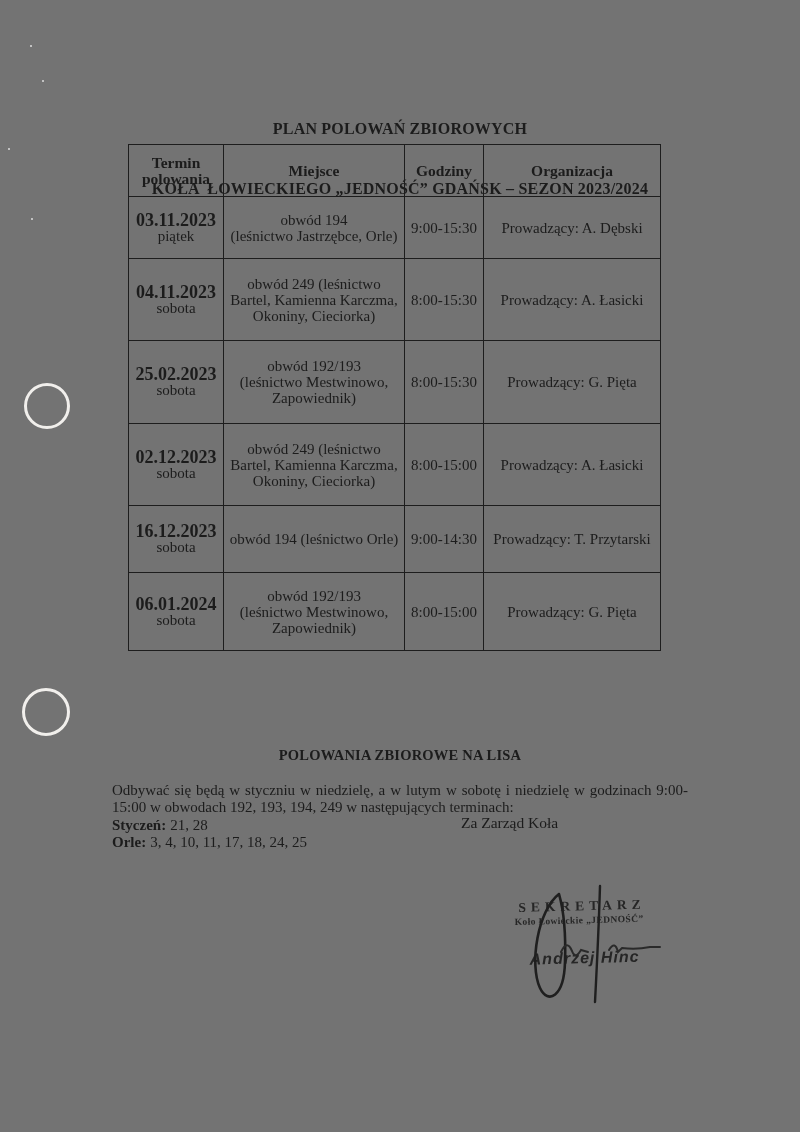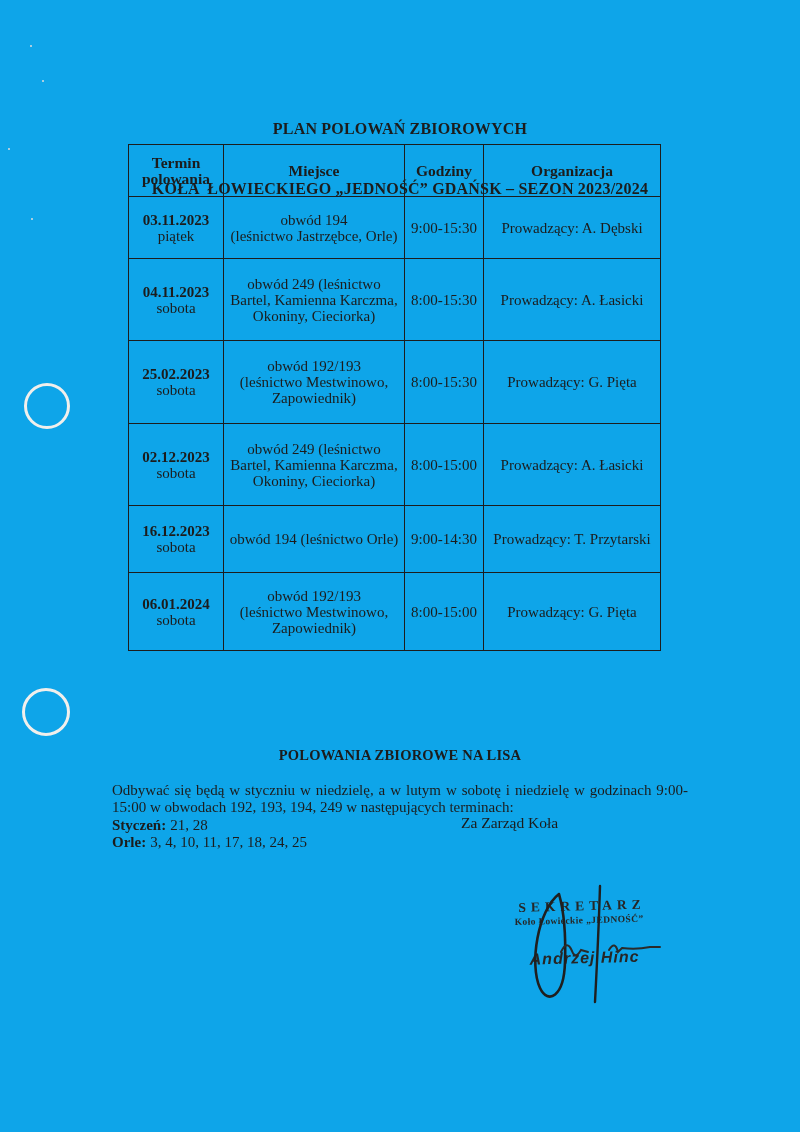--- a/index.html
+++ b/index.html
@@ -6,21 +6,21 @@
     margin: 0;
     padding: 0;
     background: #ffffff;
     font-family: "Liberation Serif", "DejaVu Serif", serif;
     color: #1c1c1c;
   }
   .page {
     position: relative;
     width: 800px;
     height: 1132px;
-    background: #0ea5e9;
+    background: #737373;
     overflow: hidden;
   }
   
   .punch-ring {
     position: absolute;
     border: 3px solid #f1efec;
     border-radius: 50%;
     background: transparent;
   }
   .speck {
@@ -64,21 +64,21 @@
     font-size: 15.5px;
   }
   .pre-line { white-space: pre-line; }
   tr.h-head { height: 52px; }
   tr.h62 { height: 62px; }
   tr.h82 { height: 82px; }
   tr.h83 { height: 83px; }
   tr.h65 { height: 65px; }
   tr.h67 { height: 67px; }
   tr.h78 { height: 78px; }
-  td .cell-date { font-weight: bold; font-size: 15px; }
+  td .cell-date { font-weight: bold; font-size: 18px; }
   td .cell-day { font-weight: normal; }
   
   .fox-section {
     position: absolute;
     left: 112px;
     top: 747px;
     width: 576px;
     font-size: 15px;
     line-height: 17.5px;
   }

